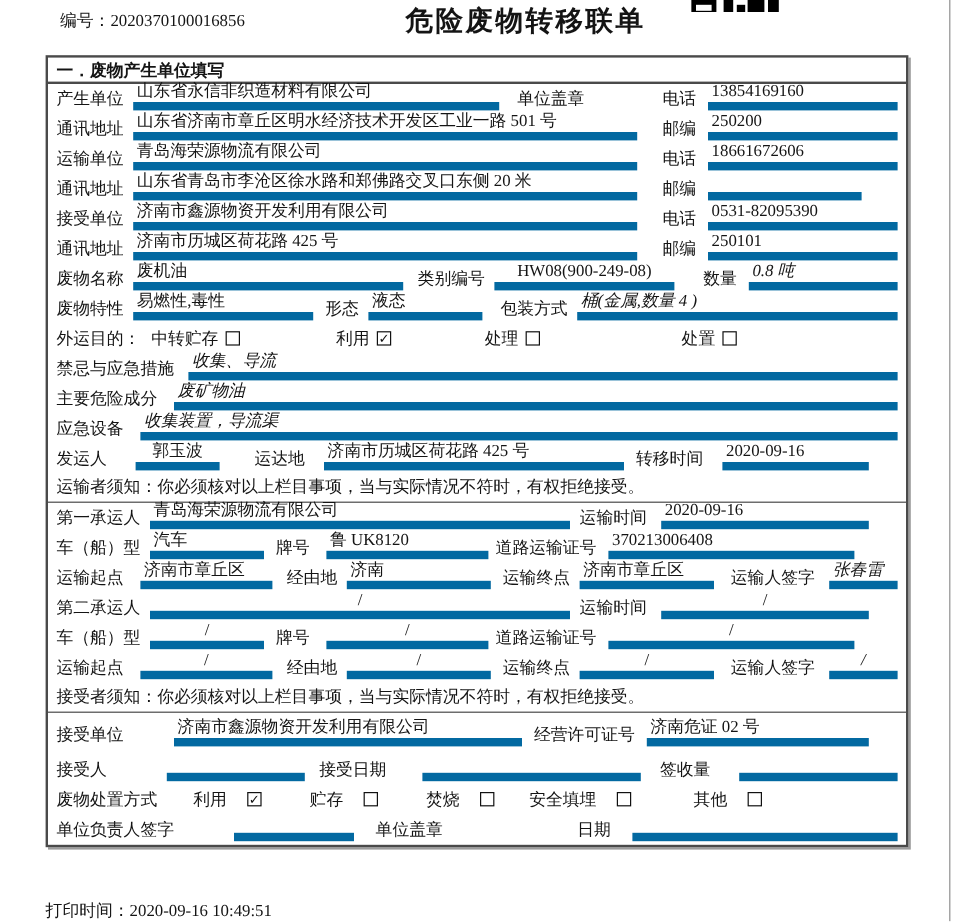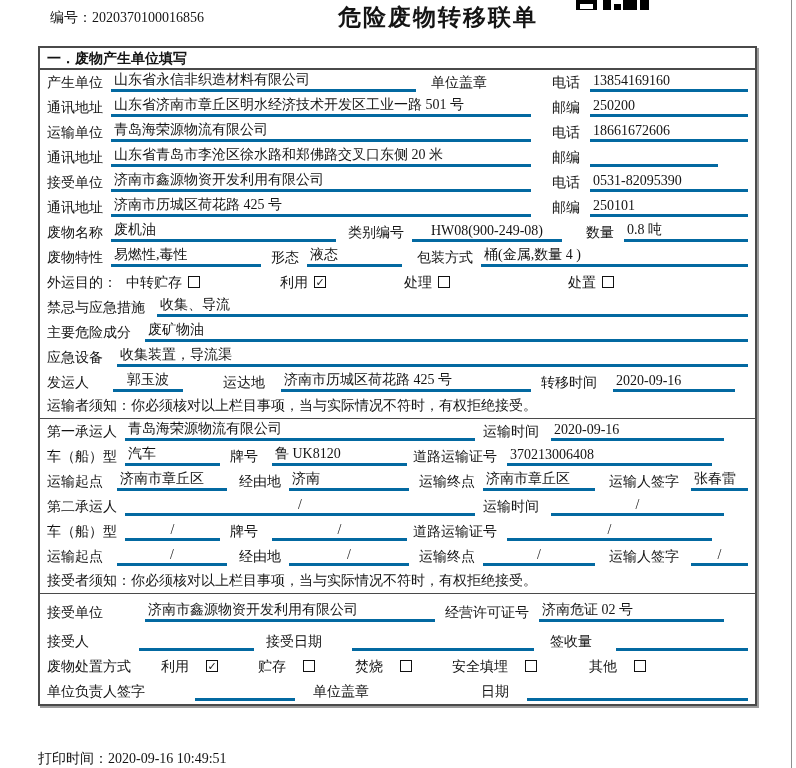--- a/index.html
+++ b/index.html
@@ -29,45 +29,45 @@
     font-family:"Liberation Sans","DejaVu Sans",sans-serif;
     font-weight:700; font-size:14px;
     border-bottom:2px solid #4a4a4a;
   }
   .sec-h.mid { border-top:2px solid #4a4a4a; }
   .row { display:flex; align-items:flex-end; padding:0 7px 3px 7px; }
   .h25 { height:25px; } .h24 { height:24px; } .h29 { height:29px; } .h31 { height:31px; }
   .notice { border-bottom:1.5px solid #4a4a4a; align-items:center; padding-top:2px; }
   .lb { white-space:nowrap; flex:0 0 auto; }
   .uv {
-    border-bottom:3px solid #0369a1; white-space:nowrap; overflow:hidden;
+    border-bottom:7px solid #0369a1; white-space:nowrap; overflow:hidden;
     padding:0 3px; min-height:17px; flex:0 0 auto;
   }
-  .uv.grow { flex:1 1 auto; }
+  .uv.grow { flex:1 1 auto;font-style:italic; }
   .uv.ctr { text-align:center; }
   .sp { flex:1 1 auto; }
   .opt { display:flex; align-items:center; flex:0 0 auto; }
   .cb {
     width:12px; height:12px; border:1.4px solid #111; margin-left:6px; margin-bottom:2px;
     display:inline-flex; align-items:center; justify-content:center;
     font-size:11px; font-weight:700; line-height:1;
     font-family:"DejaVu Sans",sans-serif;
   }
   .cb.wide { margin-left:17px; }
   
   .w70{width:70px}.w95{width:95px}.w100{width:100px}.w110{width:110px}.w112{width:112px}
   .w115{width:115px}.w120{width:120px}.w122{width:122px}.w128{width:128px}.w135{width:135px}
   .w150{width:150px}.w158{width:158px}.w173{width:173px}.w182{width:182px}.w185{width:185px}
   .w205{width:205px}.w225{width:225px}.w250{width:250px}.w290{width:290px}.w305{width:305px}
   .w350{width:350px}.w420{width:420px}
   
   .ml6{margin-left:6px}.ml8{margin-left:8px}.ml9{margin-left:9px}.ml10{margin-left:10px}
   .ml12{margin-left:12px}.ml14{margin-left:14px}.ml15{margin-left:15px}.ml16{margin-left:16px}
   .ml18{margin-left:18px}.ml24{margin-left:24px}.ml30{margin-left:30px}
-  .ml32{margin-left:40px}.ml40{margin-left:40px}.ml42{margin-left:42px}.ml50{margin-left:50px}
+  .ml32{margin-left:29px}.ml40{margin-left:40px}.ml42{margin-left:42px}.ml50{margin-left:50px}
   .ml52{margin-left:52px}.ml78{margin-left:78px}.ml80{margin-left:80px}.ml112{margin-left:112px}
   .ml118{margin-left:118px}
   .mr30{margin-right:30px}
   .print-line { position:absolute; left:38px; top:750px; white-space:nowrap; }
 </style>
 </head>
 <body>
 
 <div class="page">
 

